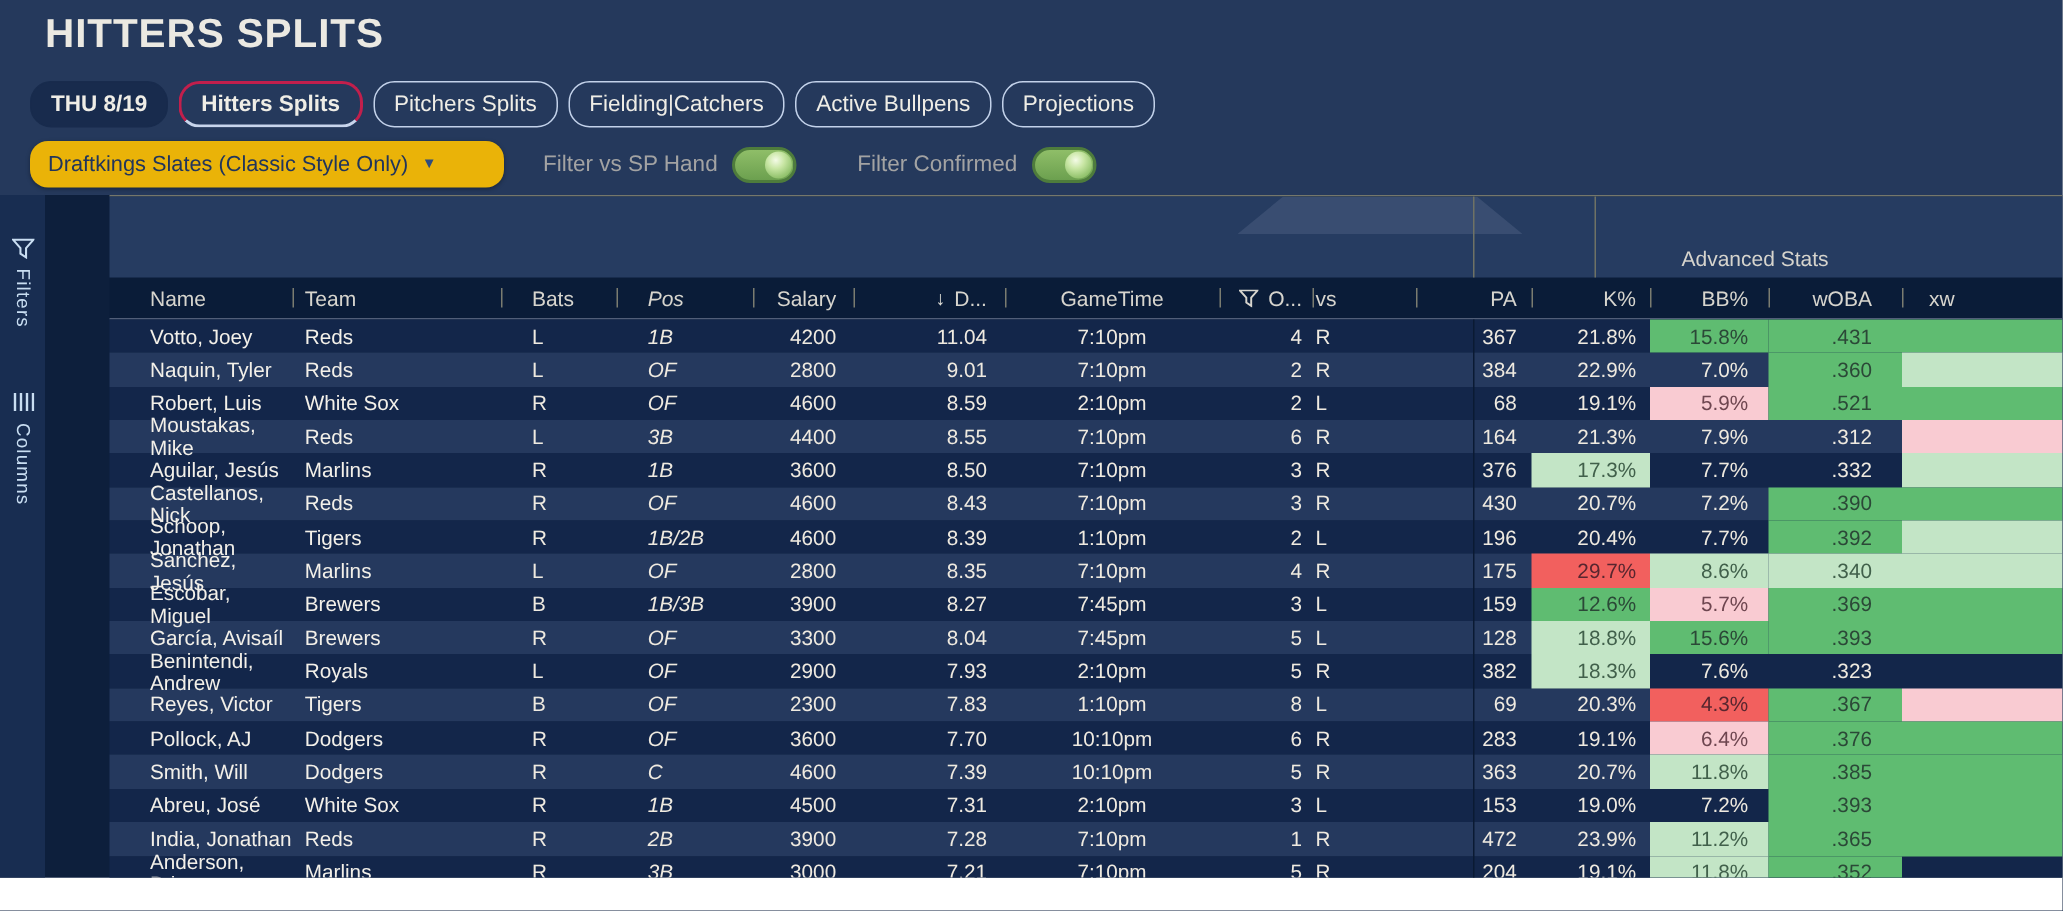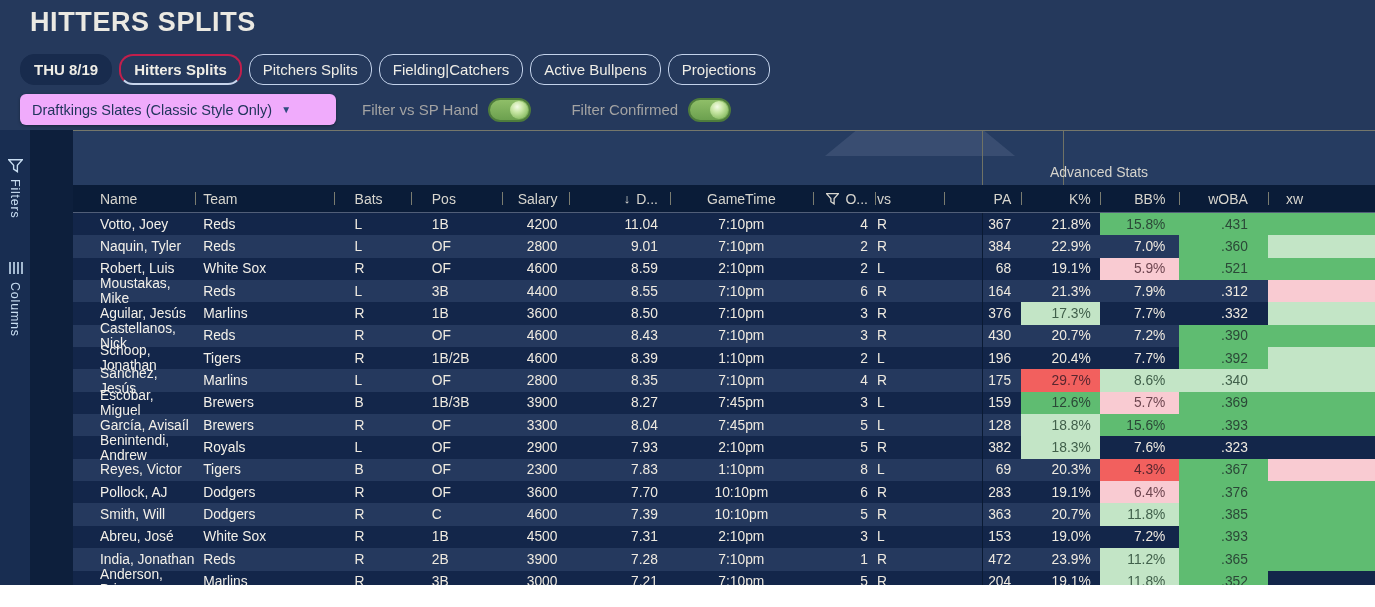--- a/index.html
+++ b/index.html
@@ -17,21 +17,21 @@
   .tabs { position:absolute; left:20px; top:54px; display:flex; gap:7px; }
   .chip {
     height:31px; display:flex; align-items:center; padding:0 13px;
     border:1.5px solid #C3D2EA; border-radius:14px;
     font-size:15px; color:#EFEDE6; background:transparent; cursor:pointer;
   }
   .chip.date { background:#182B4D; border-color:#182B4D; font-weight:700; }
   .chip.active { font-weight:700; border:2px solid #C21F4C; border-bottom-color:#C8D5EC; }
   .controls { position:absolute; left:20px; top:94px; display:flex; align-items:center; }
   .dropdown {
-    width:316px; height:31px; background:#f0abfc; border-radius:6px;
+    width:316px; height:31px; background:#eab308; border-radius:12px;
     display:flex; align-items:center; padding:0 12px;
     font-size:14.5px; color:#21355C; box-shadow:0 1px 3px rgba(0,0,0,.35); cursor:pointer;
   }
   .caret { margin-left:9px; font-size:10px; color:#2E4C7E; }
   .toggle-group { display:flex; align-items:center; margin-left:26px; gap:10px; }
   .toggle-group + .toggle-group { margin-left:40px; }
   .toggle-label { font-size:15px; color:#a3a3a3; }
   .toggle {
     width:43px; height:24px; border-radius:13px; position:relative; cursor:pointer;
     border:2px solid #4E7C3C; background:linear-gradient(#8FBE68,#6CA04F);
@@ -57,21 +57,21 @@
   }
   .strip1 { height:25px; background:#263C61; position:relative; }
   .strip2 { height:29px; background:#263C61; position:relative; }
   .vsep { position:absolute; top:0; bottom:0; width:1px; background:#6F7265; }
   .vsep.a { left:909px; } .vsep.b { left:990px; }
   .glare {
     position:absolute; left:752px; top:0; width:190px; height:25px;
     background:rgba(195,208,228,.12);
     clip-path:polygon(0 100%, 16% 0, 84% 0, 100% 100%);
   }
-  .group-label { position:absolute; left:977px; bottom:5px; font-size:14px; color:#D6D4CD; }
+  .group-label { position:absolute; left:1048px; bottom:5px; font-size:14px; color:#D6D4CD; }
   .thead {
     height:28px; background:#0A1C38; display:flex; align-items:stretch;
     color:#D7D5CE; font-size:14px; border-bottom:1px solid #515E78;
   }
   .th { display:flex; align-items:center; position:relative; cursor:pointer; }
   .th:not(:first-child)::before {
     content:""; position:absolute; left:0; top:7px; bottom:7px; width:1px; background:#7A7C70;
   }
   .sort-arrow { margin-right:6px; font-size:13px; color:#E3E1DA; }
   .funnel-icon { margin-right:6px; display:flex; }
@@ -83,21 +83,21 @@
   .td { display:flex; align-items:center; height:100%; }
   .td.c-name, .td.c-team { color:#F3F0E9; }
   .bg-g  { background:#5FBC71; color:#2B4837; }
   .bg-lg { background:#C3E5C6; color:#41604B; }
   .bg-p  { background:#F9CBD2; color:#6E4650; }
   .bg-r  { background:#F2605E; color:#58262F; }
   
   .c-name   { width:127px; justify-content:flex-start; padding-left:27px; }
   .c-team   { width:145px; justify-content:flex-start; padding-left:8px; }
   .c-bats   { width:80px;  justify-content:flex-start; padding-left:21px; }
-  .c-pos    { width:95px;  justify-content:flex-start; padding-left:21px; }
+  .c-pos    { width:95px;  justify-content:flex-start; padding-left:21px;font-style:italic; }
   .c-salary { width:70px;  justify-content:flex-end;  padding-right:12px; }
   .c-dfs    { width:105px; justify-content:flex-end;  padding-right:12px; }
   .c-time   { width:150px; justify-content:center; }
   .c-order  { width:65px;  justify-content:flex-end;  padding-right:7px; }
   .c-vs     { width:72px;  justify-content:flex-start; padding-left:2px; }
   .c-pa     { width:81px;  justify-content:flex-end;  padding-right:10px; }
   .c-k      { width:82px;  justify-content:flex-end;  padding-right:9px; }
   .c-bb     { width:83px;  justify-content:flex-end;  padding-right:14px; }
   .c-woba   { width:92px;  justify-content:flex-end;  padding-right:20px; }
   .c-xw     { width:120px; justify-content:flex-start; padding-left:18px; }

